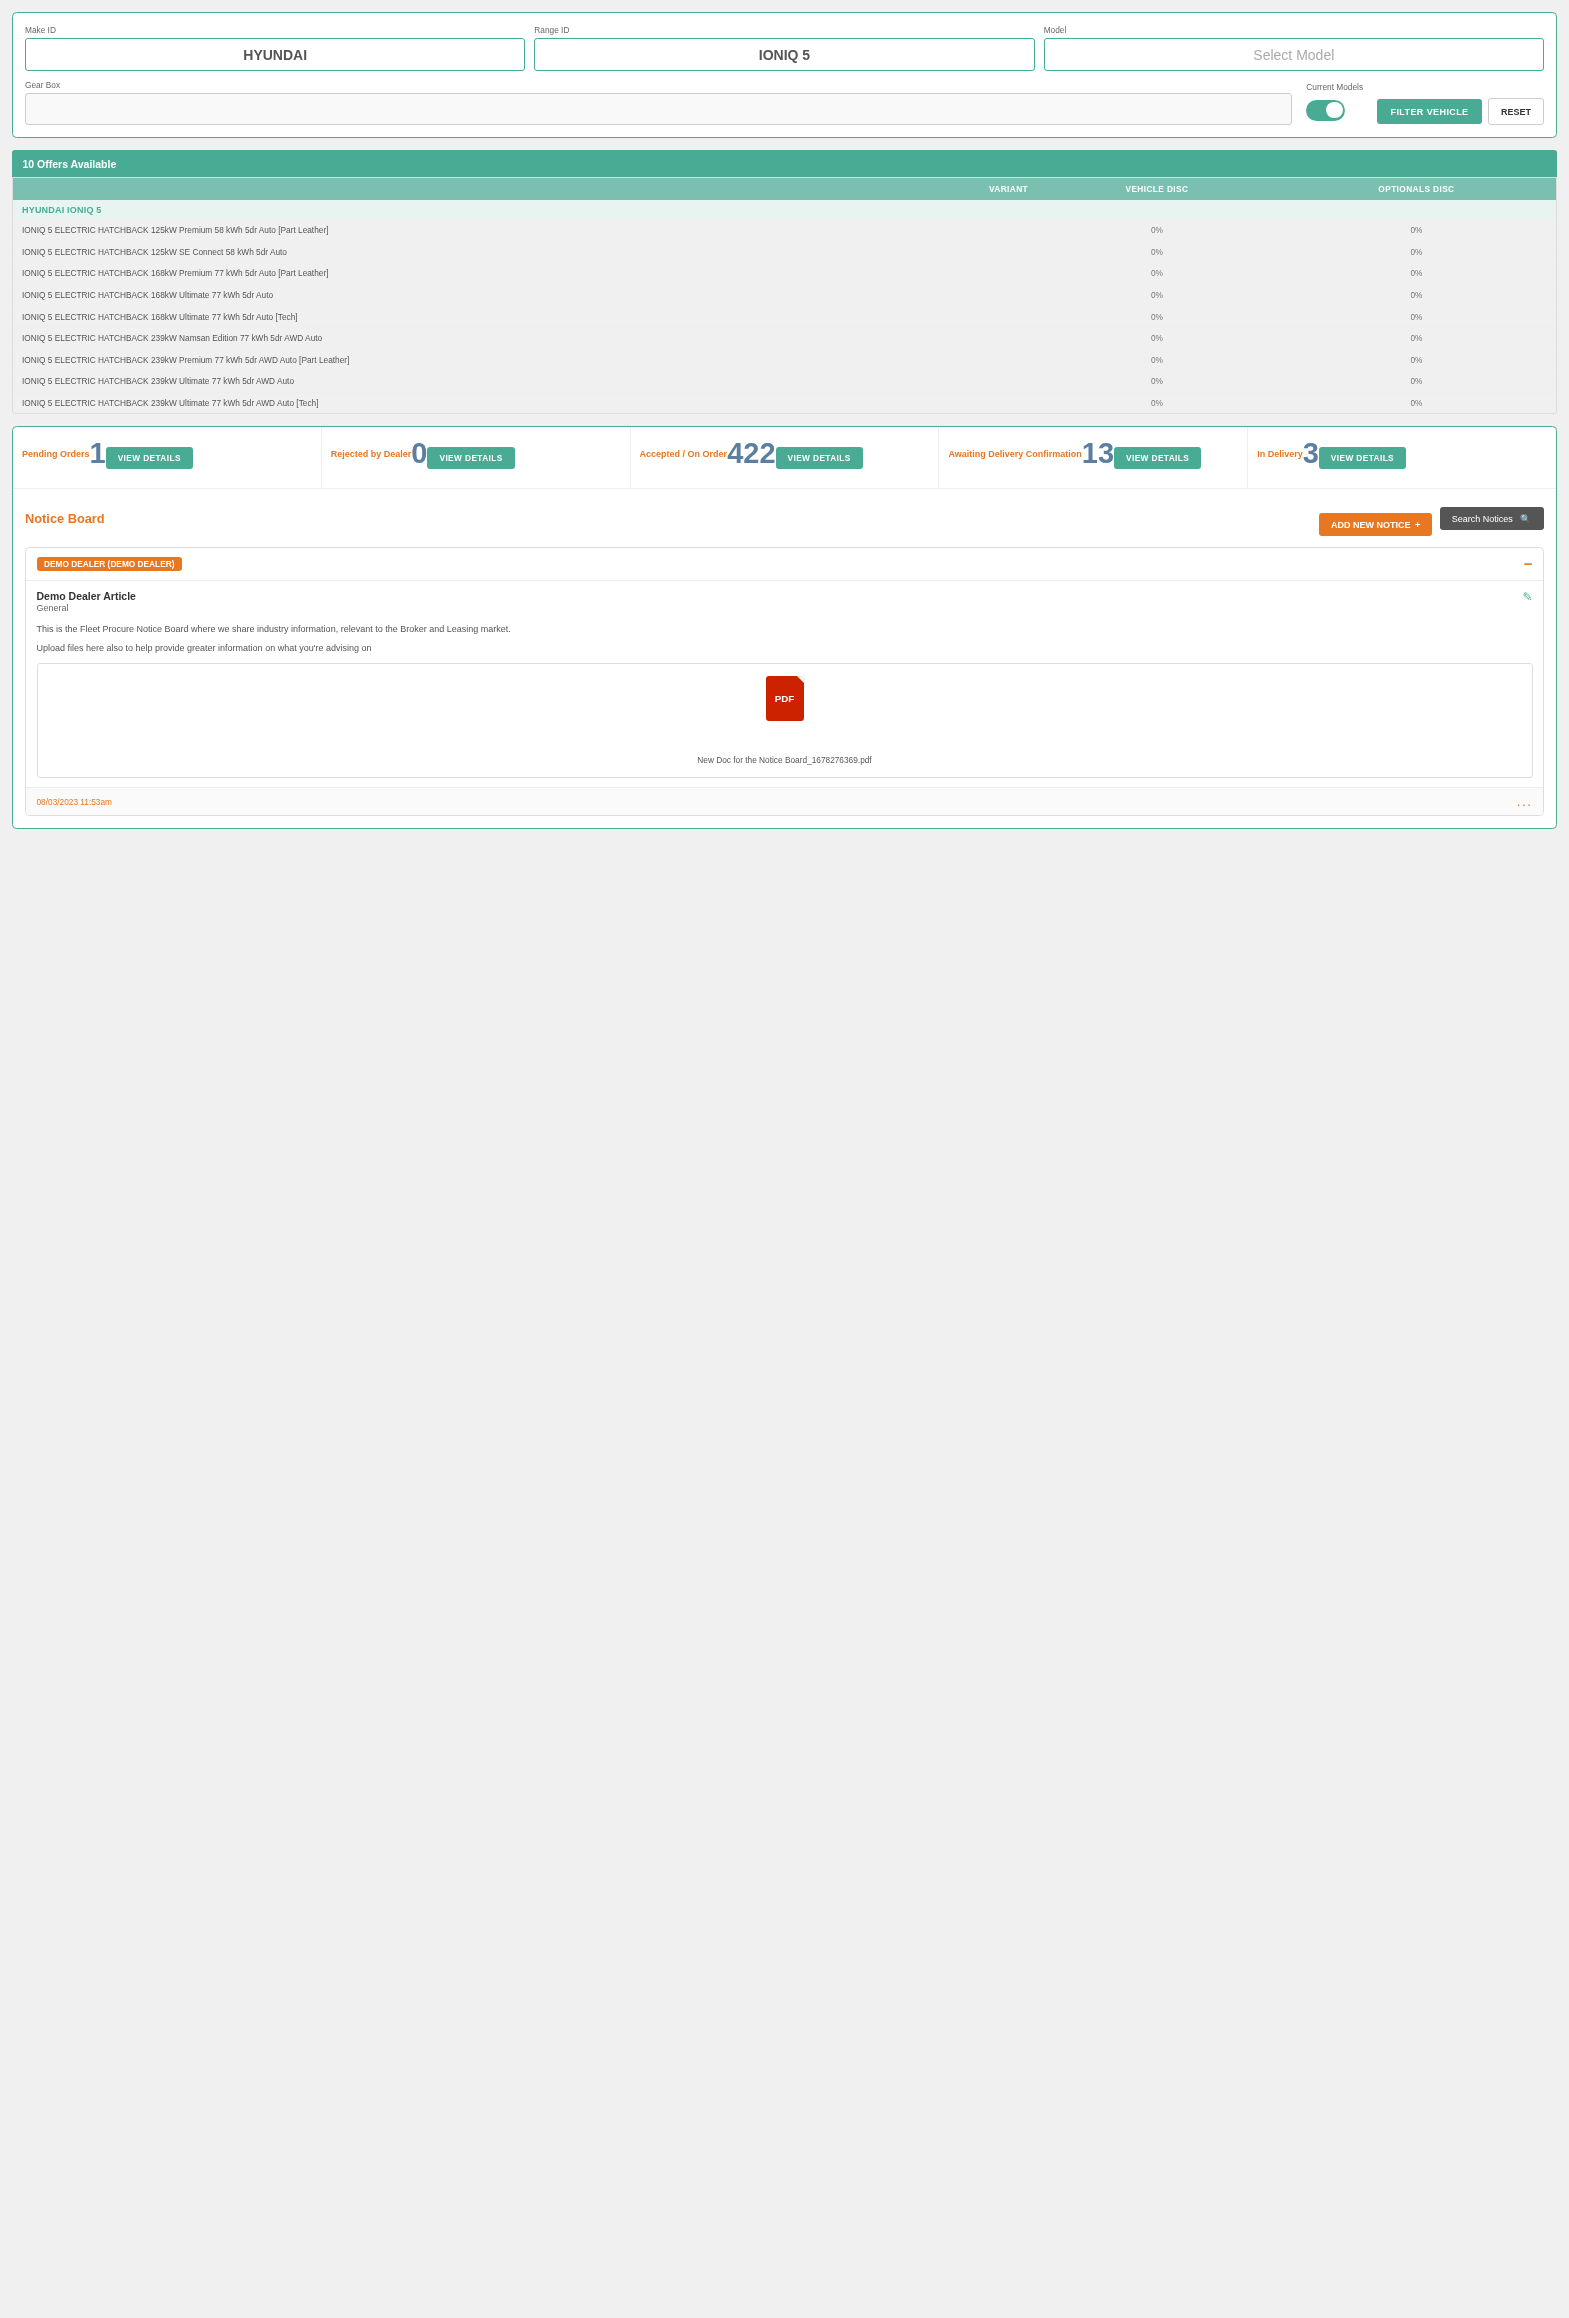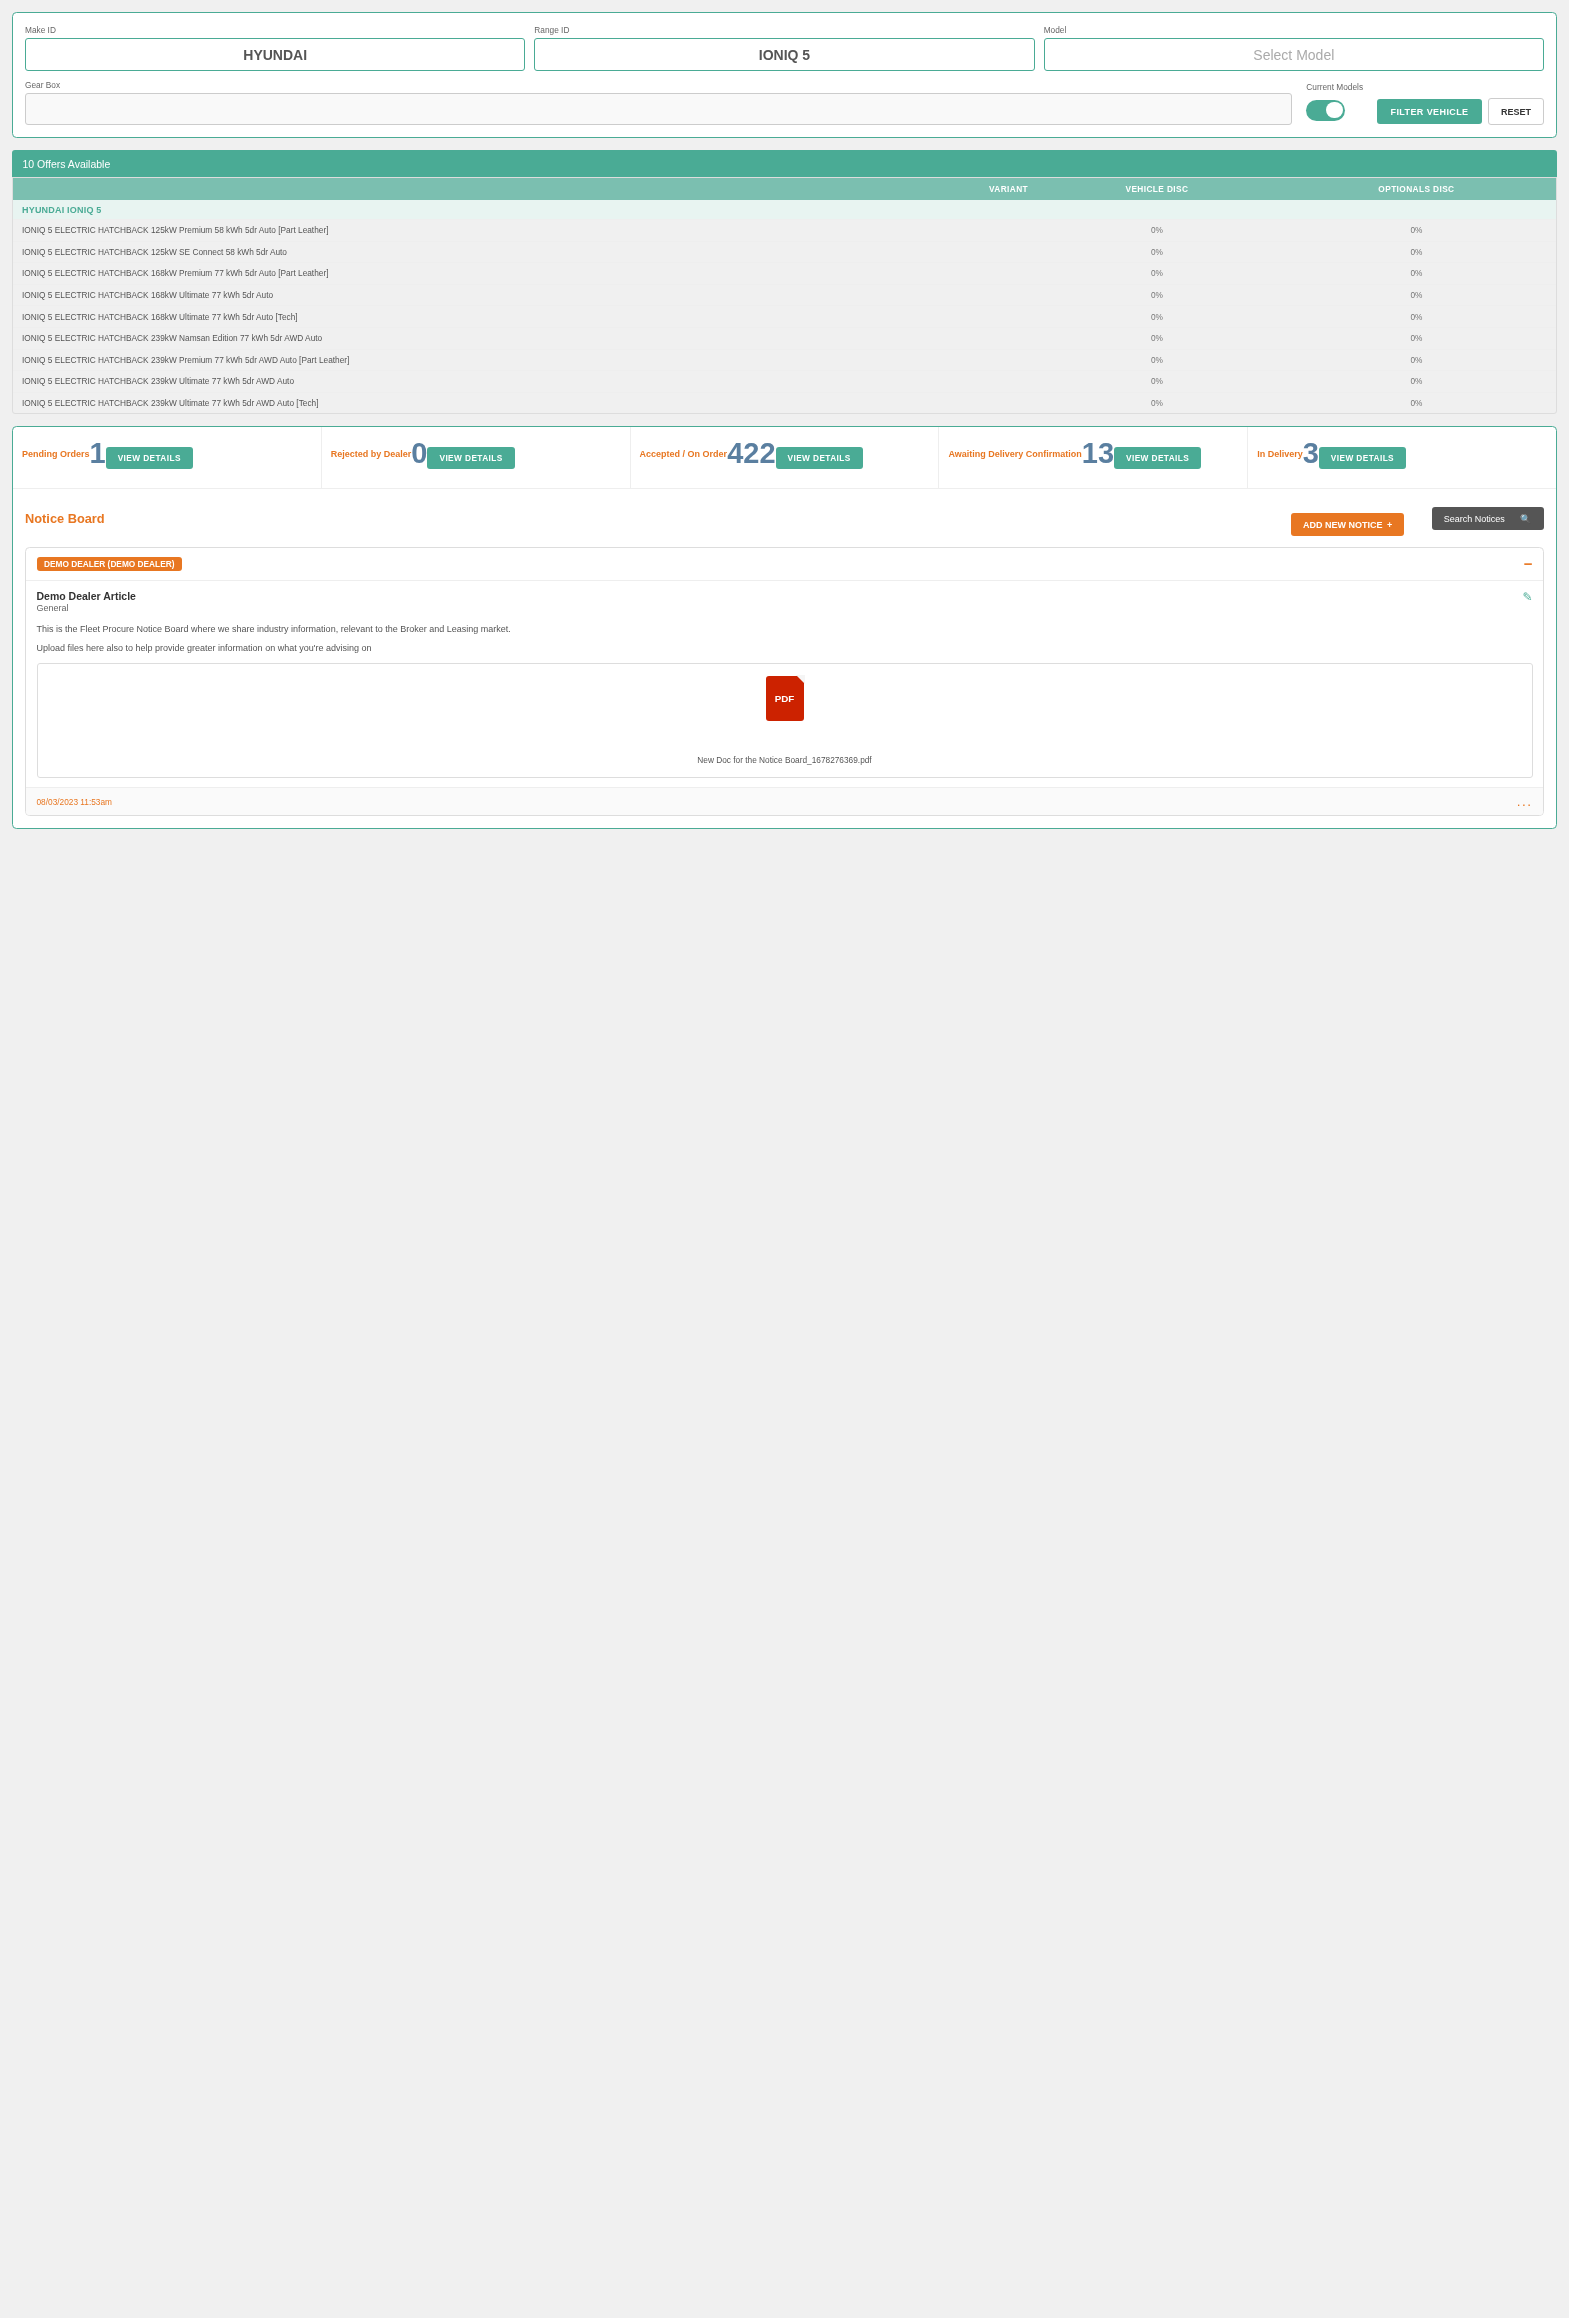--- a/index.html
+++ b/index.html
@@ -136,21 +136,21 @@
       cursor: pointer;
     }
 
     
     .offers-header {
       background: #4aab95;
       color: #fff;
       padding: 7.5px 10.5px;
       border-radius: 3px 3px 0 0;
       font-size: 10.5px;
-      font-weight: normal;
+      font-weight: bold;
     }
 
     .table-container {
       border: 0.8px solid #ddd;
       border-radius: 0 0 3px 3px;
       overflow: hidden;
     }
 
     table {
       width: 100%;
@@ -304,22 +304,21 @@
     .btn-search-notices {
       background: #555;
       color: #fff;
       border: none;
       border-radius: 3px;
       padding: 6.8px 12px;
       font-size: 9px;
       cursor: pointer;
       display: flex;
       align-items: center;
-      gap: 16px;
-      margin-left: 20px;
+      gap: 8px;
     }
 
     
     .notice-card {
       border: 0.8px solid #ddd;
       border-radius: 4.5px;
       overflow: hidden;
     }
 
     .notice-card-header {

